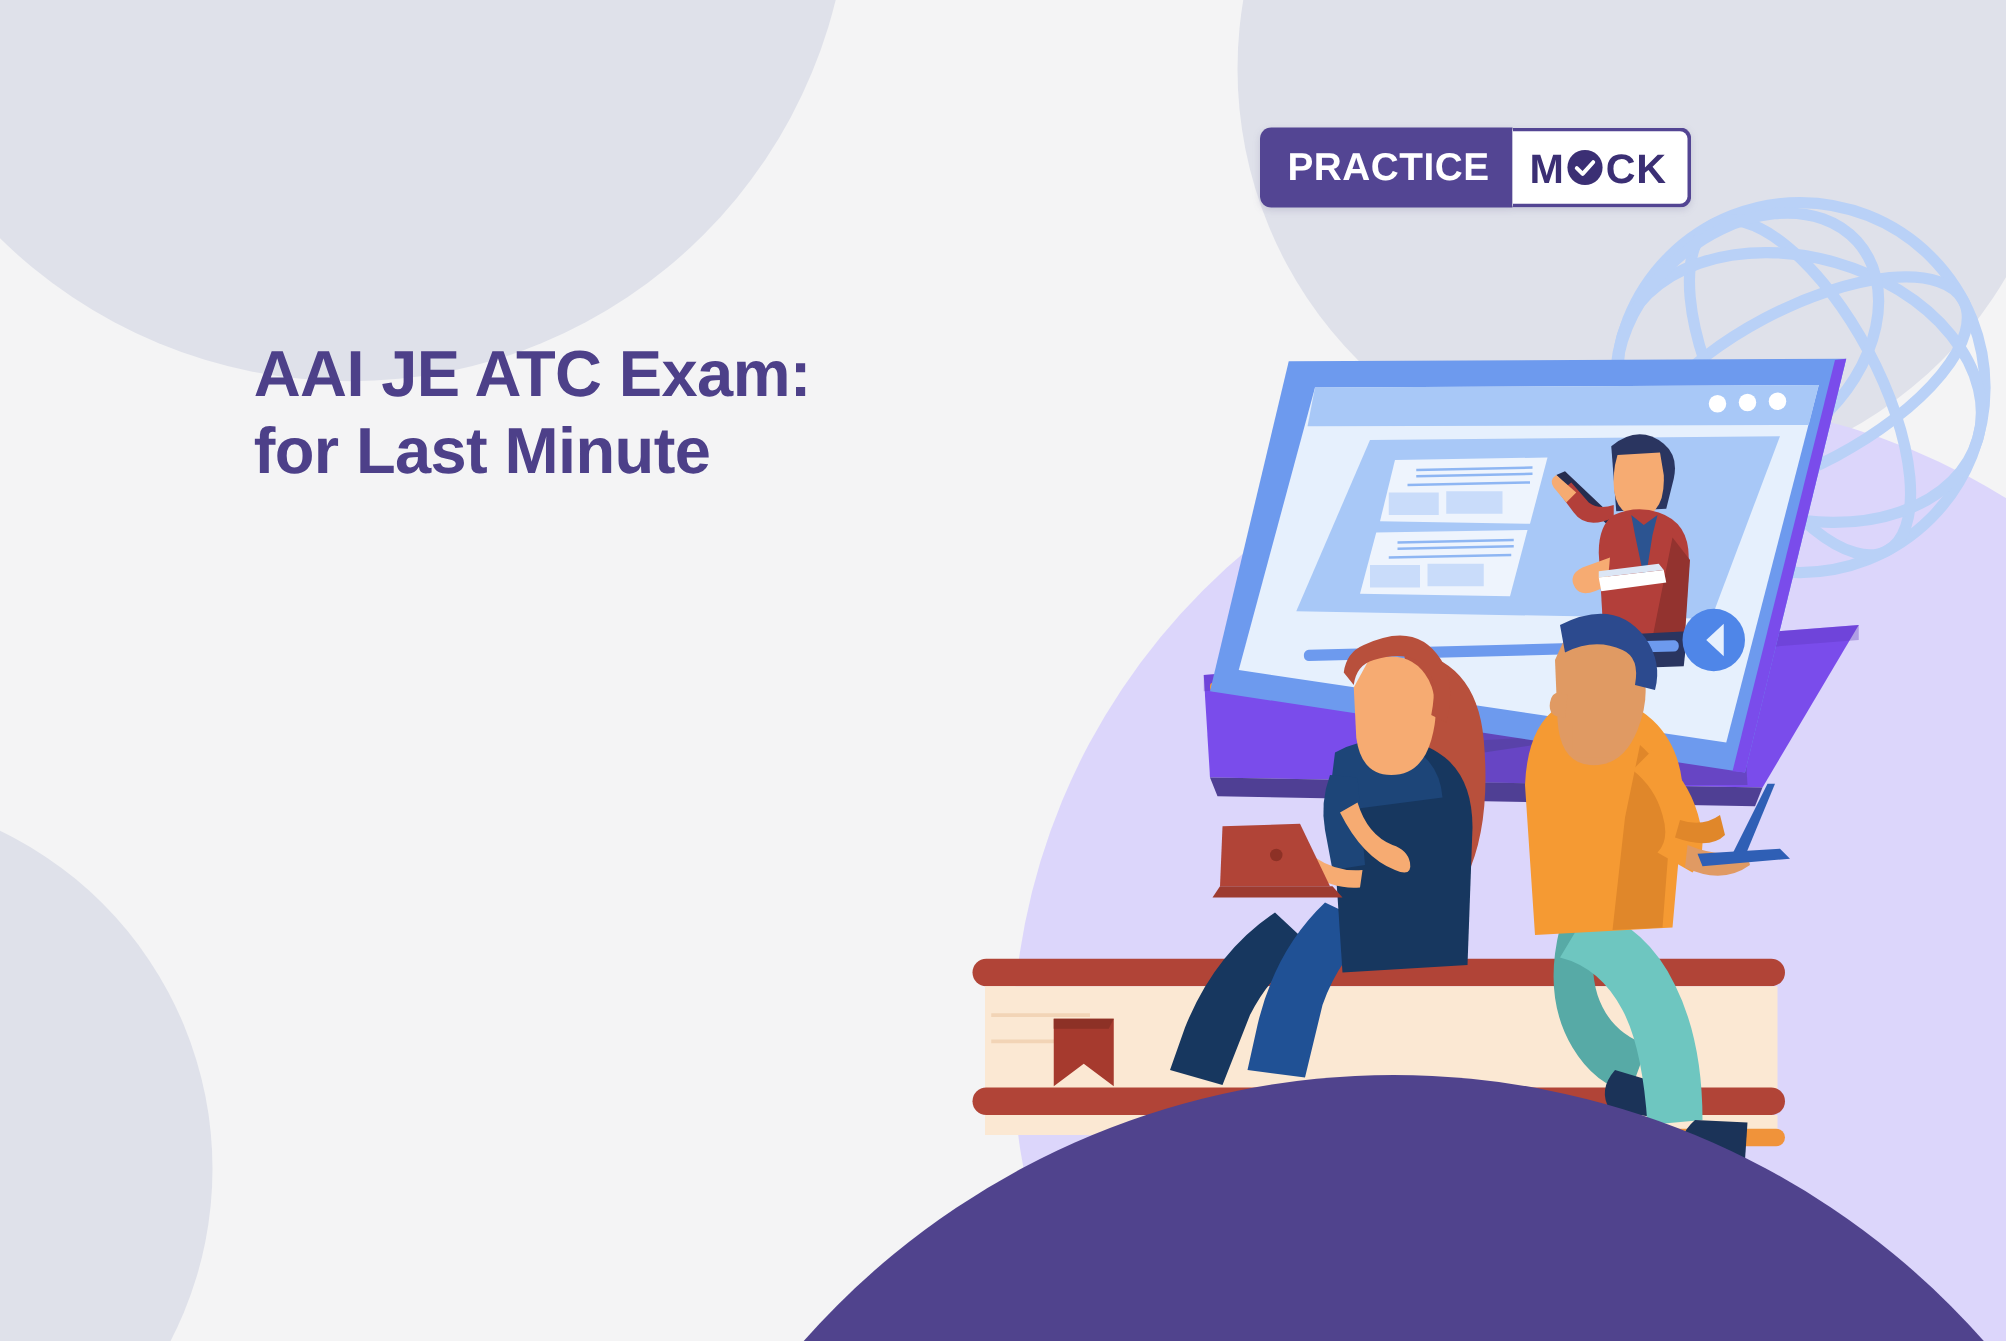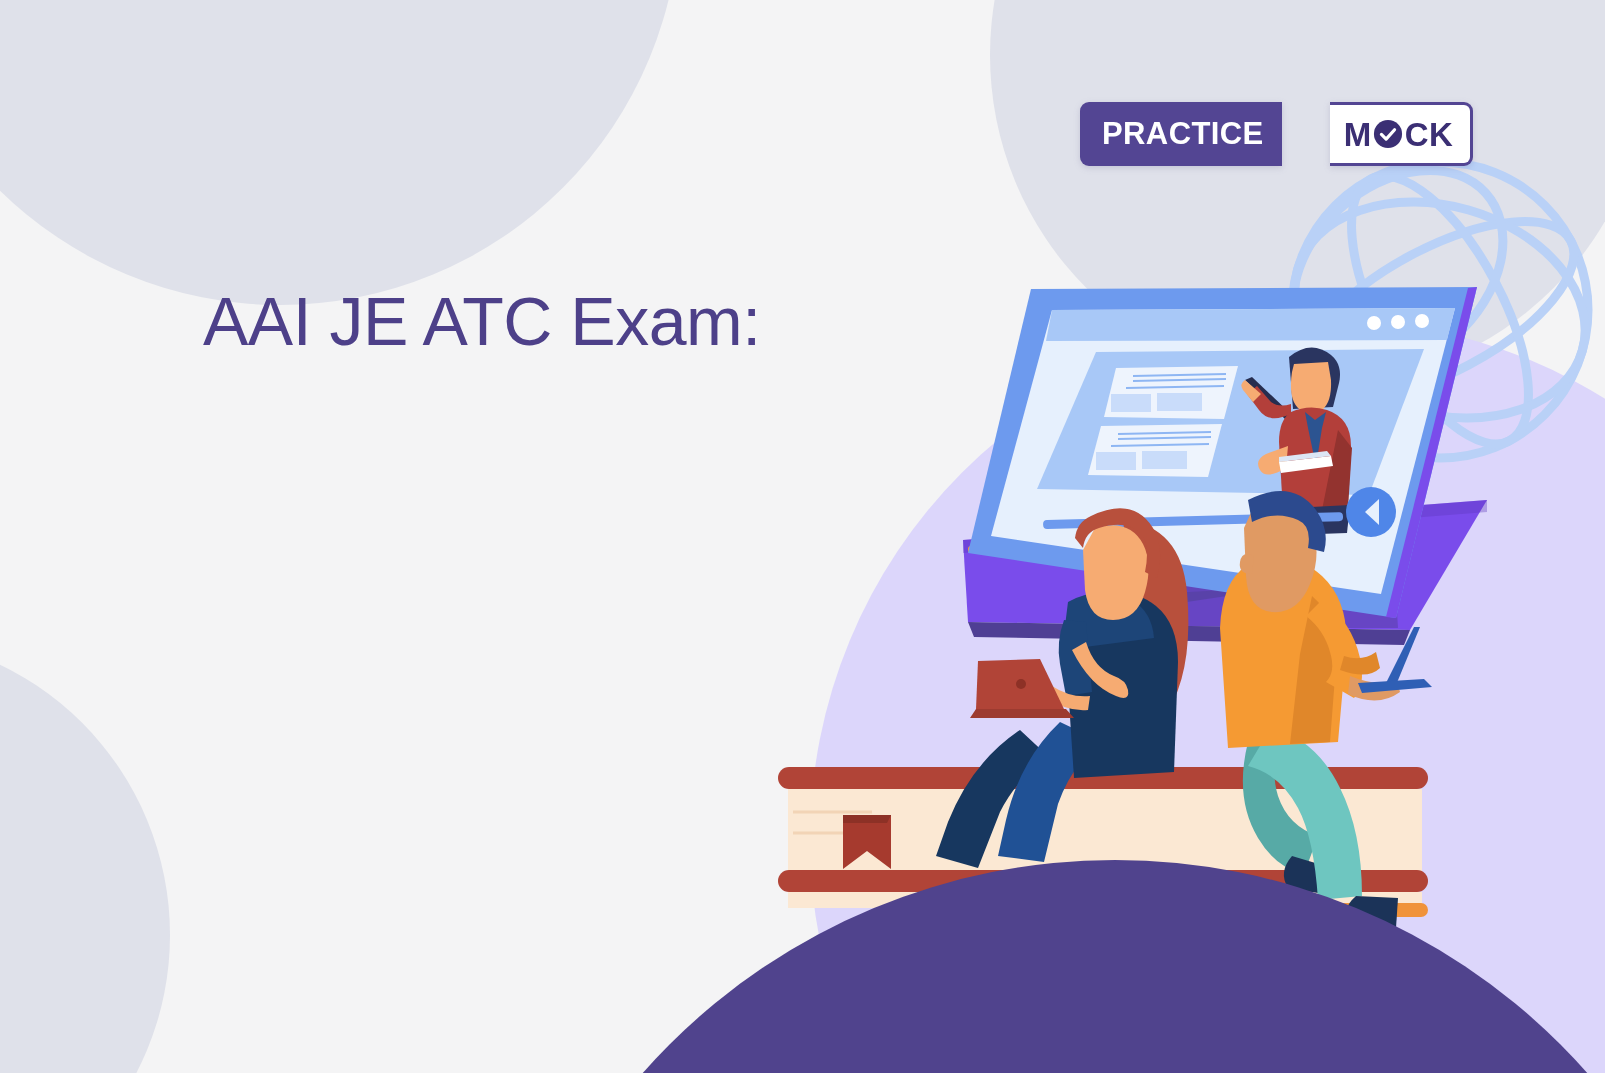--- a/index.html
+++ b/index.html
@@ -19,28 +19,27 @@
   }
   #bg-svg, #art-svg {
     position: absolute;
     top: 0; left: 0;
     width: 1605px;
     height: 1073px;
   }
   
   #logo {
     position: absolute;
-    left: 1080px;
+    left: 1008px;
     top: 102px;
     display: flex;
     align-items: stretch;
     height: 64px;
     border-radius: 9px;
     filter: drop-shadow(0 2px 3px rgba(80,70,130,0.18));
-    gap: 48px;
   }
   #logo-practice {
     background: #534593;
     color: #ffffff;
     font-size: 31px;
     font-weight: bold;
     letter-spacing: 0.4px;
     display: flex;
     align-items: center;
     padding: 0 18px 0 22px;
@@ -69,22 +68,22 @@
     height: 30px;
     margin: 0 1px;
   }
   
   #headline {
     position: absolute;
     left: 203px;
     top: 235px;
     width: 640px;
     color: #4d4089;
-    font-size: 68px;
-    font-weight: normal;
+    font-size: 52px;
+    font-weight: bold;
     line-height: 1.18;
     letter-spacing: -0.5px;
   }
   .headline-line { display: block; white-space: nowrap; }
 </style>
 </head>
 <body>
 
 <div id="banner">
 
@@ -245,15 +244,16 @@
           <path d="M9 16.5 l5 5 l9 -10" fill="none" stroke="#ffffff" stroke-width="3.4" stroke-linecap="round" stroke-linejoin="round"></path>
         </svg>
       </span>
       <span class="mock-letter">C</span>
       <span class="mock-letter">K</span>
     </div>
   </div>
 
   <h1 id="headline">
     <span class="headline-line">AAI JE ATC Exam:</span>
+    <span class="headline-line">for Last Minute</span>
   </h1>
 
 </div>
 
 </body></html>

